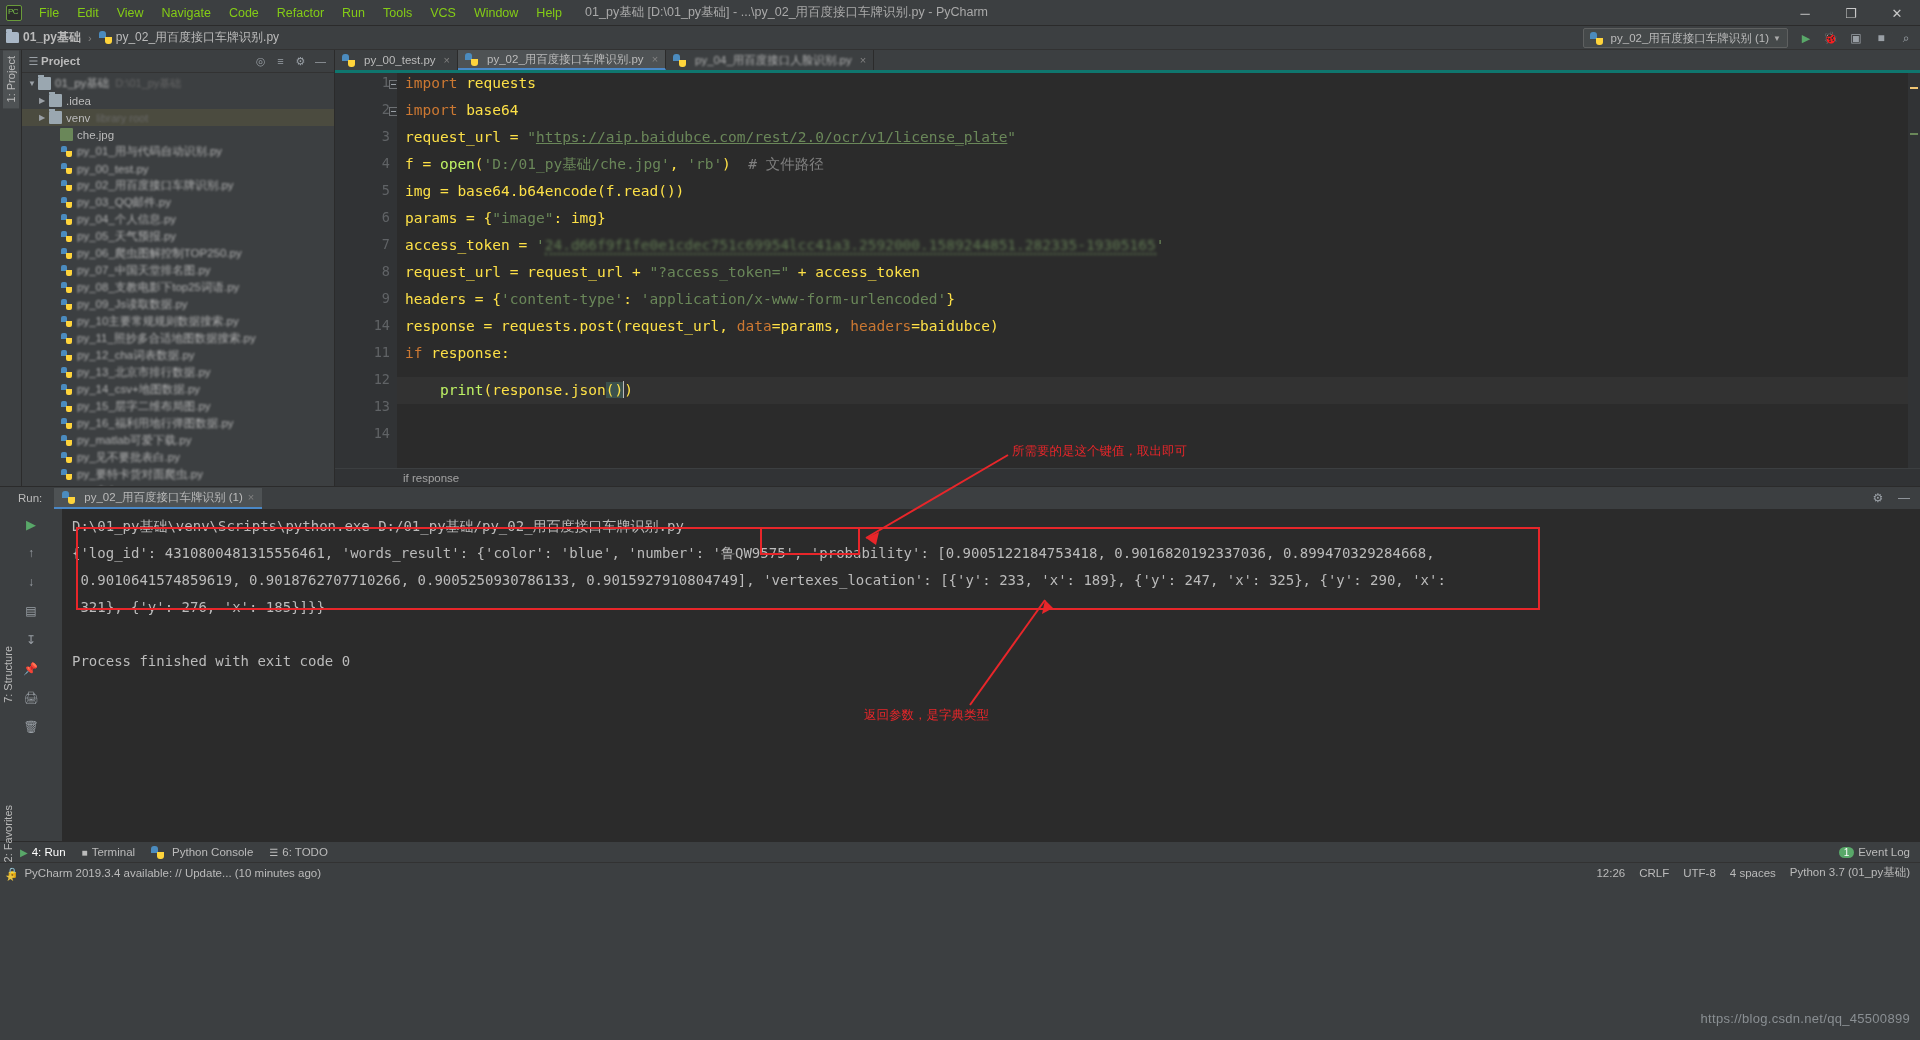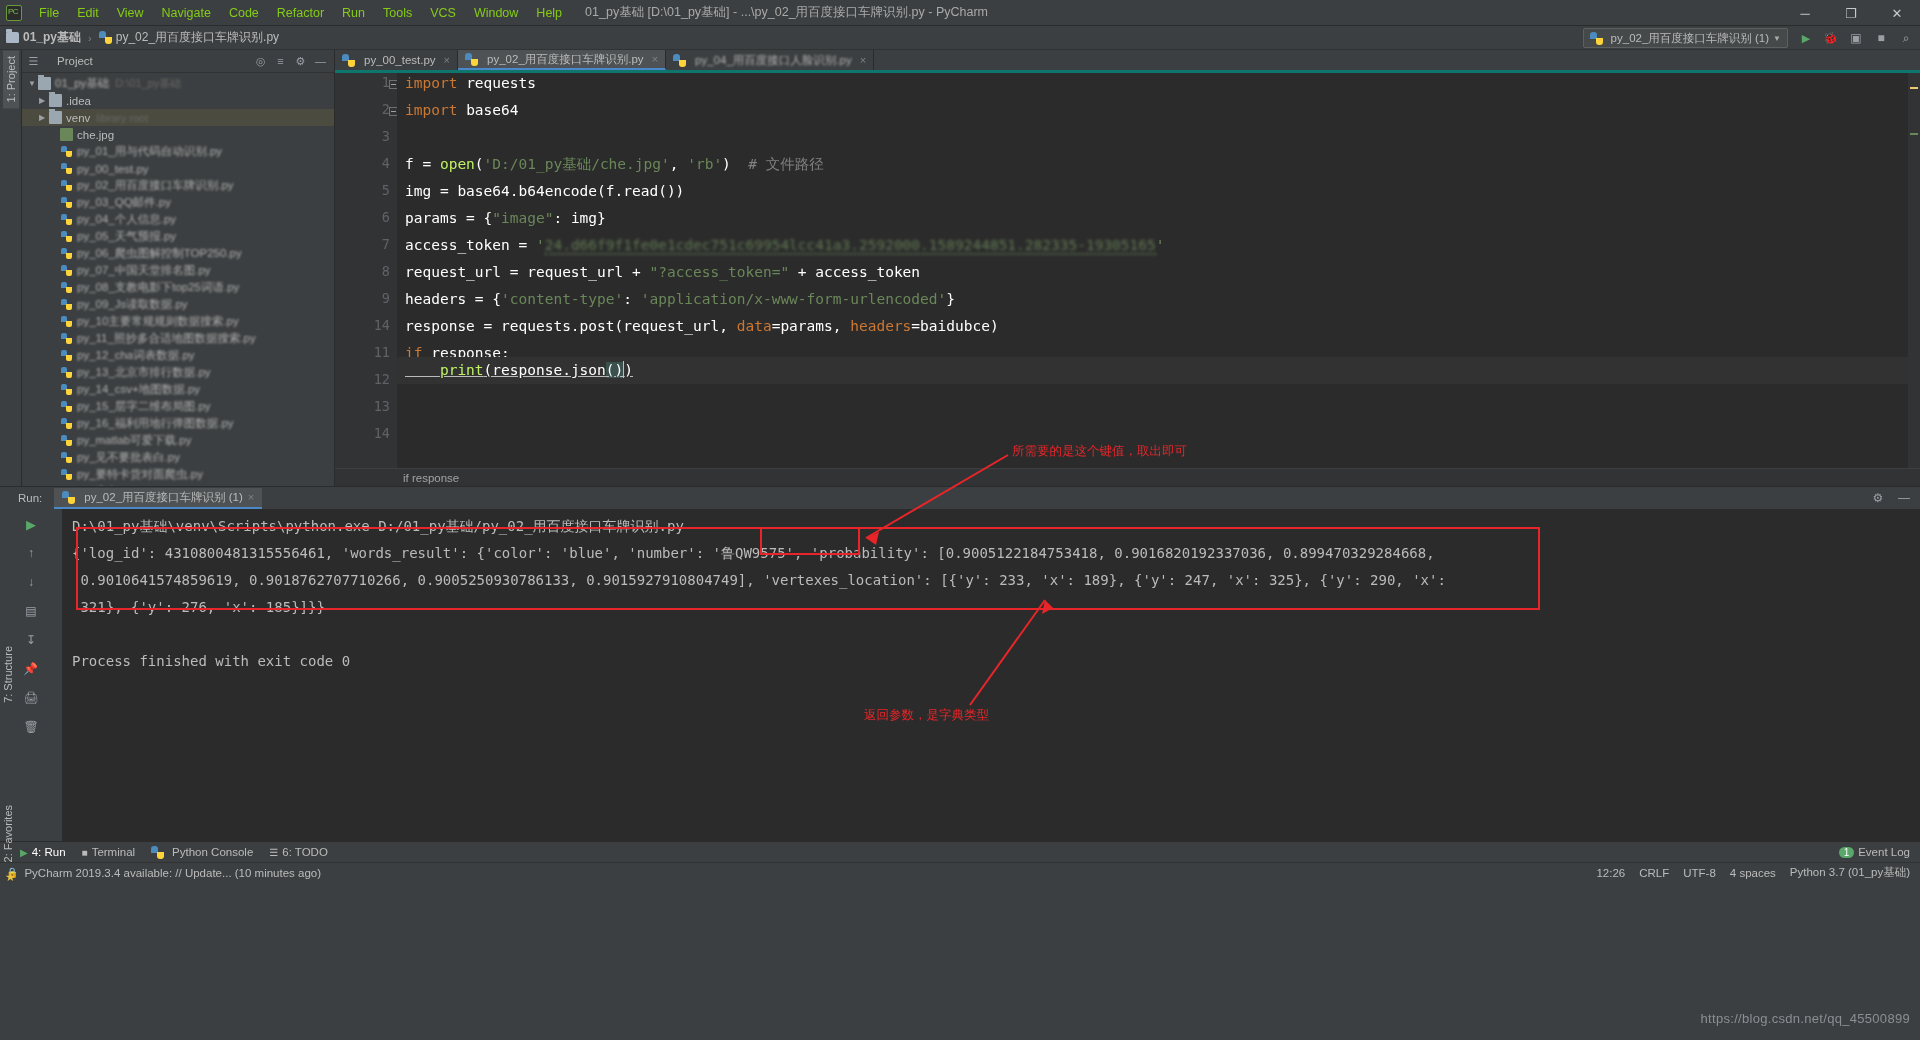--- a/index.html
+++ b/index.html
@@ -54,21 +54,21 @@
     display:flex; flex-direction:column; align-items:center; position:relative; }
   .vtab { writing-mode:vertical-rl; transform:rotate(180deg); font-size:11px; color:#bbbbbb;
     padding:6px 2px; white-space:nowrap; }
   .vtab.active { background:#4e5254; }
 
   
   .project { width:313px; background:#3c3f41; border-right:1px solid #2b2b2b; display:flex;
     flex-direction:column; }
   .proj-head { height:23px; display:flex; align-items:center; padding:0 4px; position:relative;
     border-bottom:1px solid #323232; }
-  .proj-head .lbl { font-size:11.5px; color:#bbbbbb; margin-left:16px; }
+  .proj-head .lbl { font-size:11.5px; color:#bbbbbb; margin-left:0;font-weight:bold; }
   .proj-head .ic { width:15px; height:15px; display:flex; align-items:center;
     justify-content:center; font-size:11px; color:#9aa0a6; }
   .proj-head .tools { margin-left:auto; display:flex; gap:5px; padding-right:2px; }
   .tree { flex:1; overflow:hidden; padding-top:2px; font-size:11.5px; }
   .node { display:flex; align-items:center; height:17px; padding-left:6px; white-space:nowrap; }
   .node.sel { background:#4b4b3f; }
   .arrow { width:10px; font-size:8px; color:#9aa0a6; display:inline-block; }
   .nic { width:13px; height:13px; margin-right:4px; flex:none; position:relative; }
   .nic.folder { background:#9aa7b0; border-radius:1px; }
   .nic.folder::before { content:""; position:absolute; top:-2px; left:0; width:6px; height:2px;
@@ -98,21 +98,21 @@
     background:#313335; }
   .fold::after { content:""; position:absolute; left:1px; top:3px; width:5px; height:1px; background:#9aa0a6; }
   .codearea { flex:1; position:relative; font-family:"DejaVu Sans Mono", monospace;
     font-size:14.5px; line-height:27px; background:#2b2b2b; overflow:hidden; }
   .cl { position:absolute; left:8px; white-space:pre; }
   .cl.cur { background:#323232; left:0; padding-left:8px; right:0; }
   .kw { color:#cc7832; }
   .fn { color:#bef264; }
   .str { color:#6a8759; }
   .cm { color:#808080; }
-  .pl { color:#ffffff; }
+  .pl { color:#fde047; }
   .param { color:#cc7832; }
   .lnk { color:#6a8759; text-decoration:underline; }
   .caret { display:inline-block; width:1px; height:17px; background:#bbbbbb; vertical-align:-3px; }
   .hl-paren { background:#3b514d; }
   .squig { border-bottom:2px dotted #6a8759; }
   .breadcrumb-bottom { height:18px; background:#313335; border-top:1px solid #3c3f41;
     font-size:11.5px; color:#a3a3a3; display:flex; align-items:center; padding-left:68px; }
   .right-marks { position:absolute; right:0; top:0; width:12px; height:100%; background:#313335; }
   .mk { position:absolute; right:2px; width:8px; height:2px; }
 
@@ -387,29 +387,30 @@
             <div class="ln" style="top: 271px;">11</div>
             <div class="ln" style="top: 298px;">12</div>
             <div class="ln" style="top: 325px;">13</div>
             <div class="ln" style="top: 352px; margin-left: 7px;">14</div>
             <div class="fold" style="top: 7px;"></div>
             <div class="fold" style="top: 34px;"></div>
           </div>
         <div class="codearea" id="codearea">
             <div class="cl" style="top: -3px;"><span class="kw">import</span> <span class="pl">requests</span></div>
             <div class="cl" style="top: 24px;"><span class="kw">import</span> <span class="pl">base64</span></div>
+            <div class="cl" style="top: 51px;"><span class="pl">request_url = </span><span class="str">"</span><span class="lnk">https://aip.baidubce.com/rest/2.0/ocr/v1/license_plate</span><span class="str">"</span></div>
             <div class="cl" style="top: 78px;"><span class="pl">f = </span><span class="fn">open</span><span class="pl">(</span><span class="str">'D:/01_py基础/che.jpg'</span><span class="pl">, </span><span class="str">'rb'</span><span class="pl">)</span>  <span class="cm"># 文件路径</span></div>
             <div class="cl" style="top: 105px;"><span class="pl">img = base64.b64encode(f.read())</span></div>
             <div class="cl" style="top: 132px;"><span class="pl">params = {</span><span class="str">"image"</span><span class="pl">: img}</span></div>
             <div class="cl" style="top: 159px;"><span class="pl">access_token = </span><span class="str">'</span><span class="str blurred squig">24.d66f9f1fe0e1cdec751c69954lcc41a3.2592000.1589244851.282335-19305165</span><span class="str">'</span></div>
             <div class="cl" style="top: 186px;"><span class="pl">request_url = request_url + </span><span class="str">"?access_token="</span><span class="pl"> + access_token</span></div>
             <div class="cl" style="top: 213px;"><span class="pl">headers = {</span><span class="str">'content-type'</span><span class="pl">: </span><span class="str">'application/x-www-form-urlencoded'</span><span class="pl">}</span></div>
             <div class="cl" style="top: 240px;"><span class="pl">response = requests.post(request_url, </span><span class="param">data</span><span class="pl">=params, </span><span class="param">headers</span><span class="pl">=baidubce)</span></div>
             <div class="cl" style="top: 267px;"><span class="kw">if</span><span class="pl"> response:</span></div>
-            <div class="cl cur" style="top: 284px; text-decoration: underline;">    <span class="fn">print</span><span class="pl">(response.json</span><span class="hl-paren pl">()</span><span class="caret"></span><span class="pl">)</span></div>
+            <div class="cl cur" style="top: 304px;">    <span class="fn">print</span><span class="pl">(response.json</span><span class="hl-paren pl">()</span><span class="caret"></span><span class="pl">)</span></div>
             <div class="cl" style="top: 321px;"></div>
             <div class="cl" style="top: 348px;"></div>
           </div>
         <div class="right-marks">
           <div class="mk" style="top:14px;background:#f0c674;"></div>
           <div class="mk" style="top:60px;background:#6a8759;"></div>
         </div>
       </div>
       <div class="breadcrumb-bottom">if response</div>
     </div>

